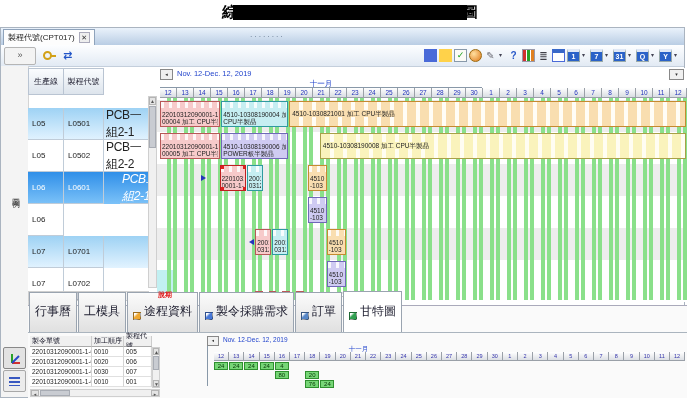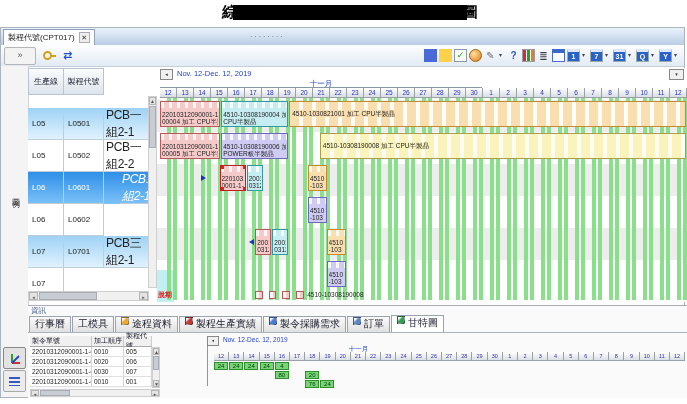--- a/index.html
+++ b/index.html
@@ -77,21 +77,21 @@
   .bar-orange .bl-solid{background:#f9deb0;}
   .bar-yellow .bl-solid{background:#faf3bc;}
   .hdl{position:absolute;width:3px;height:3px;background:#e02020;}
   .arr-r{position:absolute;width:0;height:0;border-left:5px solid #2233bb;border-top:3px solid transparent;border-bottom:3px solid transparent;}
   .arr-l{position:absolute;width:0;height:0;border-right:5px solid #2233bb;border-top:3px solid transparent;border-bottom:3px solid transparent;}
   #overload{left:1px;top:222px;font-size:7px;color:#e02020;font-weight:bold;z-index:6;}
   
   #ipanel{left:28px;top:305px;width:659px;height:92px;background:#fafafa;border-top:1px solid #aab;}
   #ip-title{left:3px;top:0px;font-size:7.5px;color:#44628c;}
   #ip-tabs{left:1px;top:9px;display:flex;align-items:flex-end;height:17px;}
-  .iptab{height:15px;border:1px solid #9aa4b0;border-bottom:none;background:linear-gradient(180deg,#fbfbfb,#e0e0e0);margin-right:1px;display:flex;align-items:flex-start;padding:0 5px;font-size:10px;gap:3px;color:#223;}
+  .iptab{height:15px;border:1px solid #9aa4b0;border-bottom:none;background:linear-gradient(180deg,#fbfbfb,#e0e0e0);margin-right:1px;display:flex;align-items:flex-end;padding:12px 5px;font-size:12px;gap:3px;color:#223;}
   .iptab.active{background:#fff;height:16px;}
   .iptab-ic{width:8px;height:8px;border:1px solid rgba(0,0,0,.35);box-sizing:border-box;}
   #ip-tabline{left:0;top:26px;width:659px;height:1px;background:#aab4be;}
   
   #ot{left:2px;top:30px;}
   .othead{position:absolute;top:0;height:11px;background:#f0f0f0;border-bottom:1px solid #aaa;border-right:1px solid #ccc;box-sizing:border-box;font-size:7px;display:flex;align-items:center;padding-left:2px;color:#112;}
   .otrow{position:absolute;left:0;width:120px;height:10px;background:#fff;}
   .otcell{position:absolute;top:0;height:10px;border-right:1px solid #d4d4d4;border-bottom:1px solid #e0e0e0;box-sizing:border-box;font-size:6.5px;line-height:9px;padding-left:2px;white-space:nowrap;overflow:hidden;}
   
   #mg{left:179px;top:30px;width:478px;height:60px;}
@@ -178,29 +178,28 @@
           <div class="mcell" style="left: 36px; width: 40px;">L0502</div>
           <div class="mcell mcell-name" style="left: 76px; width: 45px;">PCB一組2-2</div>
         </div>
         <div class="mrow mrow-selected" style="top: 64px;">
           <div class="mcell" style="left: 0px; width: 36px;">L06</div>
           <div class="mcell" style="left: 36px; width: 40px;">L0601</div>
           <div class="mcell mcell-name" style="left: 92px; width: 45px; font-style: italic;">PCB二組2-1</div>
         </div>
         <div class="mrow mrow-none" style="top: 96px;">
           <div class="mcell" style="left: 0px; width: 36px;">L06</div>
-          <div class="mcell" style="left: 36px; width: 40px;">L0602</div>
         </div>
         <div class="mrow mrow-alt" style="top: 128px;">
           <div class="mcell" style="left: 0px; width: 36px;">L07</div>
           <div class="mcell" style="left: 36px; width: 40px;">L0701</div>
-          <div class="mcell mcell-name" style="left: 76px; width: 45px;">PCB三組2-1</div>
         </div>
         <div class="mrow mrow-none" style="top: 160px;">
           <div class="mcell" style="left: 0px; width: 36px;">L07</div>
+          <div class="mcell" style="left: 36px; width: 40px;">L0702</div>
         </div>
       </div>
   </div>
 
   <div class="a sb" style="left:148px;top:96px;width:9px;height:192px;">
     <div class="sb-btn" style="left:0;top:0;width:7px;height:8px;line-height:7px;">▲</div>
     <div class="sb-thumb" style="left:0;top:9px;width:7px;height:42px;"></div>
   </div>
   <div class="a sb" style="left:28px;top:291px;width:121px;height:10px;">
     <div class="sb-btn" style="left:0;top:0;width:9px;height:8px;line-height:8px;">◂</div>
@@ -330,24 +329,20 @@
           <div style="display: inline;">行事曆</div>
         </div>
         <div class="iptab">
           <div style="display: inline;">工模具</div>
         </div>
         <div class="iptab">
           <div class="iptab-ic" style="background: linear-gradient(135deg, rgb(255, 255, 255) 20%, rgb(240, 168, 48) 45%);"></div>
           <div style="display: inline;">途程資料</div>
         </div>
         <div class="iptab">
-          <div class="iptab-ic" style="background: linear-gradient(135deg, rgb(255, 255, 255) 20%, rgb(192, 56, 56) 45%);"></div>
-          <div style="display: inline;">製程生產實績</div>
-        </div>
-        <div class="iptab">
           <div class="iptab-ic" style="background: linear-gradient(135deg, rgb(255, 255, 255) 20%, rgb(72, 120, 216) 45%);"></div>
           <div style="display: inline;">製令採購需求</div>
         </div>
         <div class="iptab">
           <div class="iptab-ic" style="background: linear-gradient(135deg, rgb(255, 255, 255) 20%, rgb(88, 136, 200) 45%);"></div>
           <div style="display: inline;">訂單</div>
         </div>
         <div class="iptab active">
           <div class="iptab-ic" style="background: linear-gradient(135deg, rgb(255, 255, 255) 20%, rgb(48, 160, 80) 45%);"></div>
           <div style="display: inline;">甘特圖</div>

